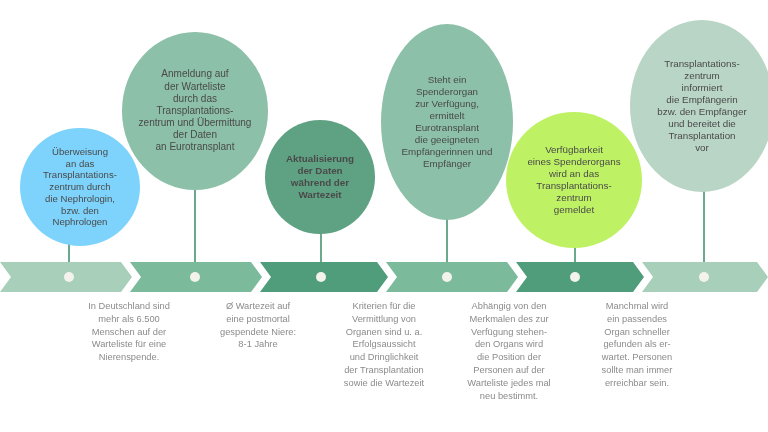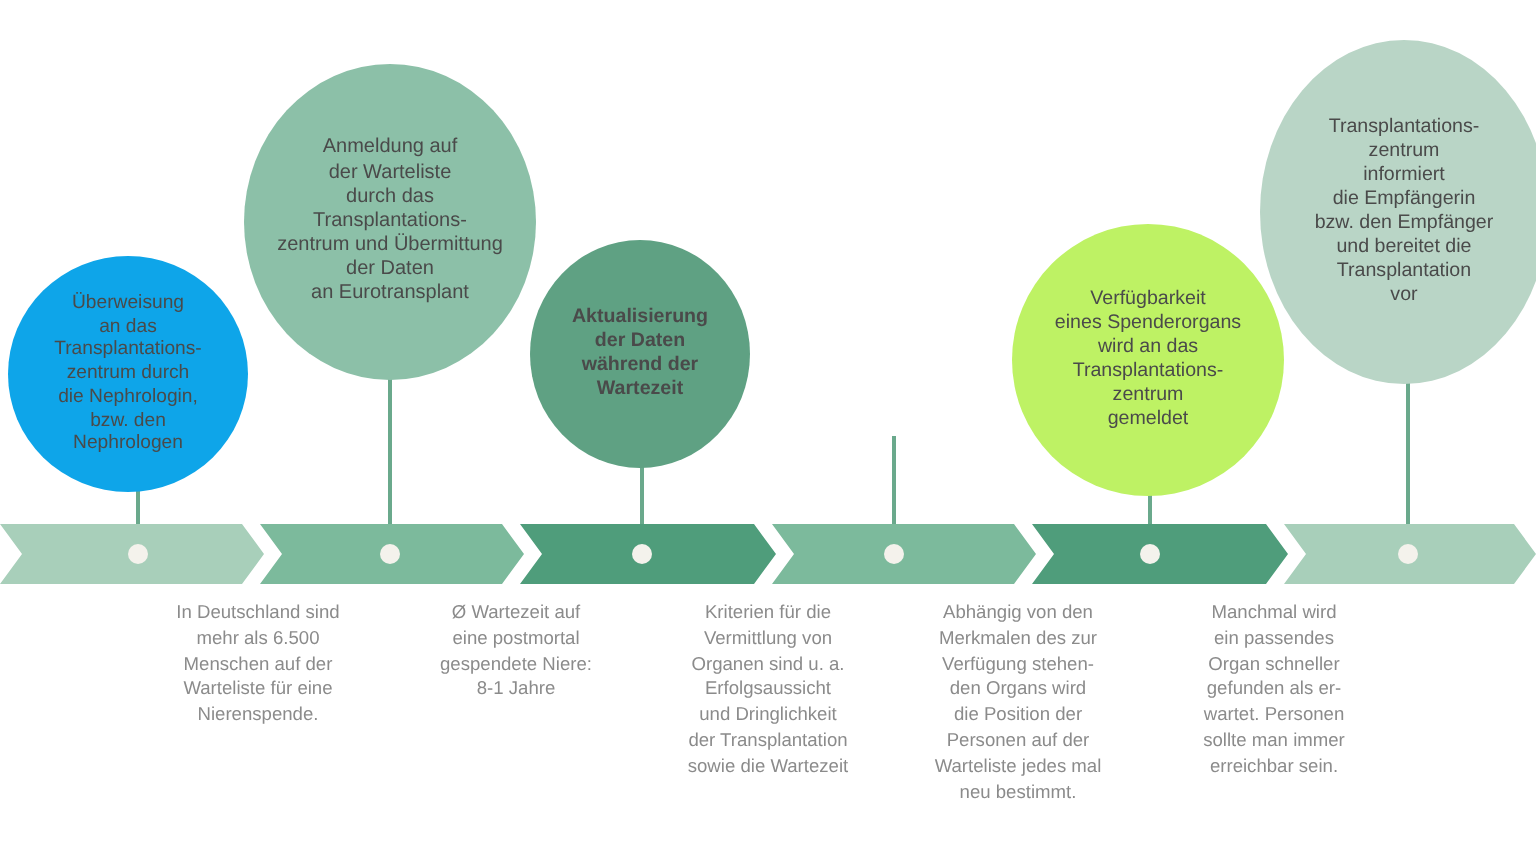--- a/index.html
+++ b/index.html
@@ -91,21 +91,21 @@
 
 <div id="infographic">
 
   <div class="stem" style="left:68px; top:240px; height:37px;"></div>
   <div class="stem" style="left:194px; top:188px; height:89px;"></div>
   <div class="stem" style="left:320px; top:232px; height:45px;"></div>
   <div class="stem" style="left:446px; top:218px; height:59px;"></div>
   <div class="stem" style="left:574px; top:246px; height:31px;"></div>
   <div class="stem" style="left:703px; top:190px; height:87px;"></div>
 
-  <div class="bubble" style="left:4px; top:128px; width:120px; height:118px; background:#0ea5e9; font-size:9.6px;">
+  <div class="bubble" style="left:20px; top:128px; width:120px; height:118px; background:#7dd3fc; font-size:9.6px;">
     <span class="bubble-text">Überweisung
 an das
 Transplantations-
 zentrum durch
 die Nephrologin,
 bzw. den
 Nephrologen</span>
   </div>
 
   <div class="bubble" style="left:122px; top:32px; width:146px; height:158px; background:#8cc0a8; font-size:10px;">
@@ -118,20 +118,30 @@
 an Eurotransplant</span>
   </div>
 
   <div class="bubble" style="left:265px; top:120px; width:110px; height:114px; background:#5fa183; font-size:9.8px;font-weight:bold;">
     <span class="bubble-text">Aktualisierung
 der Daten
 während der
 Wartezeit</span>
   </div>
 
+  <div class="bubble" style="left:381px; top:24px; width:132px; height:196px; background:#8cc0a8; font-size:9.8px;">
+    <span class="bubble-text">Steht ein
+Spenderorgan
+zur Verfügung,
+ermittelt
+Eurotransplant
+die geeigneten
+Empfängerinnen und
+Empfänger</span>
+  </div>
 
   <div class="bubble" style="left:506px; top:112px; width:136px; height:136px; background:#bef264; font-size:9.8px;">
     <span class="bubble-text">Verfügbarkeit
 eines Spenderorgans
 wird an das
 Transplantations-
 zentrum
 gemeldet</span>
   </div>
 

